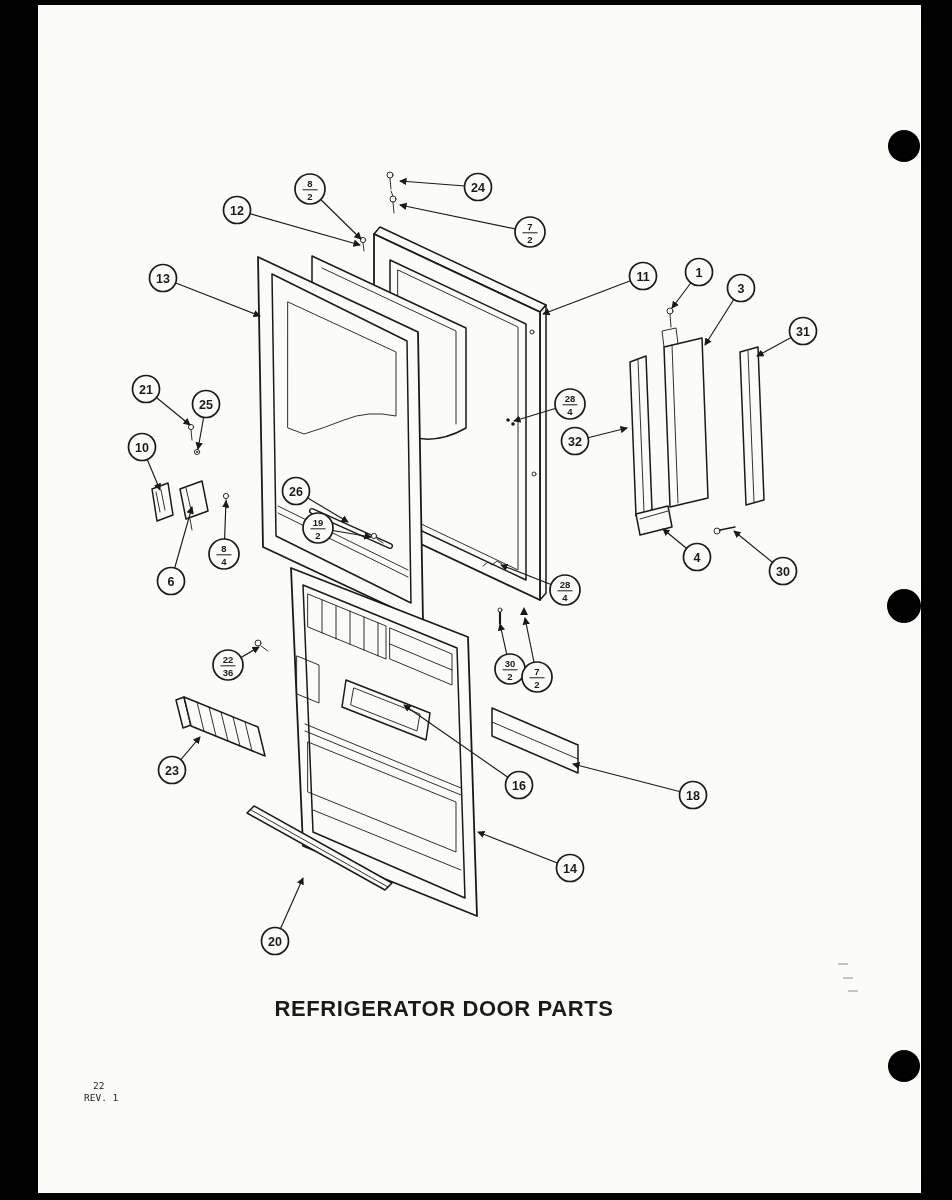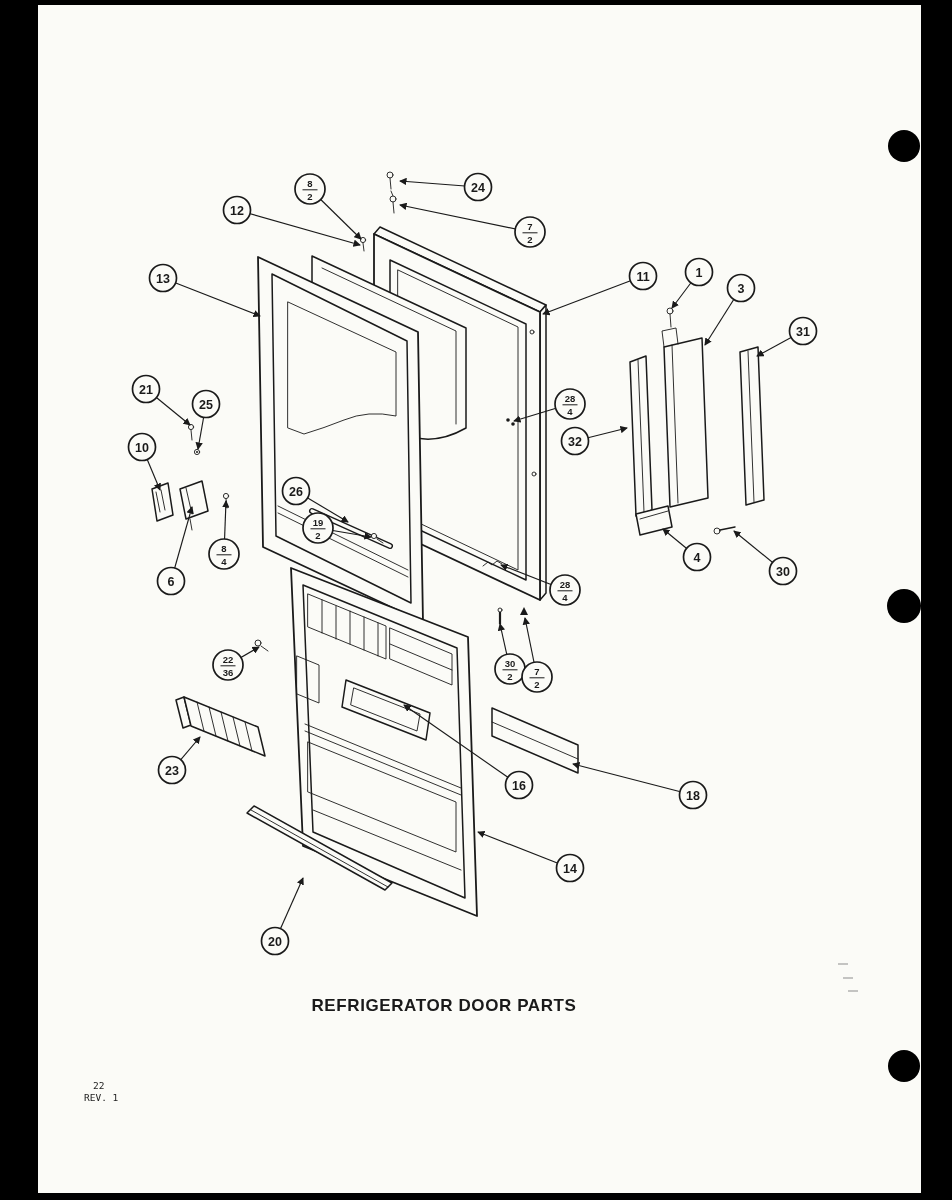--- a/index.html
+++ b/index.html
@@ -19,21 +19,21 @@
   .thick{stroke-width:1.8;}
   .rodfill{stroke:var(--paper);}
   .balloon{fill:var(--paper);stroke:var(--ink);stroke-width:1.7;}
   .leader{stroke:var(--ink);stroke-width:1.15;fill:none;}
   .fracbar{stroke:var(--ink);stroke-width:1;}
   text.num{font-family:"Liberation Sans",sans-serif;font-weight:bold;font-size:12.5px;
            fill:var(--ink);text-anchor:middle;}
   text.frac{font-family:"Liberation Sans",sans-serif;font-weight:bold;font-size:9.5px;
            fill:var(--ink);text-anchor:middle;}
   .title{position:absolute;left:38px;top:996px;width:812px;text-align:center;
-         font-weight:bold;font-size:17px;letter-spacing:0.6px;color:var(--ink);}
+         font-weight:bold;font-size:22px;letter-spacing:0.6px;color:var(--ink);}
   .footer{position:absolute;left:84px;top:1080px;font-family:"DejaVu Sans Mono",monospace;
           font-size:9.5px;color:#222;line-height:1.3;}
   .footer .pnum{margin-left:9px;}
   .artifact{stroke:#8d8d8d;stroke-width:1;}
 </style>
 </head>
 <body>
 
 <div class="page">
   <div class="paper"></div>

